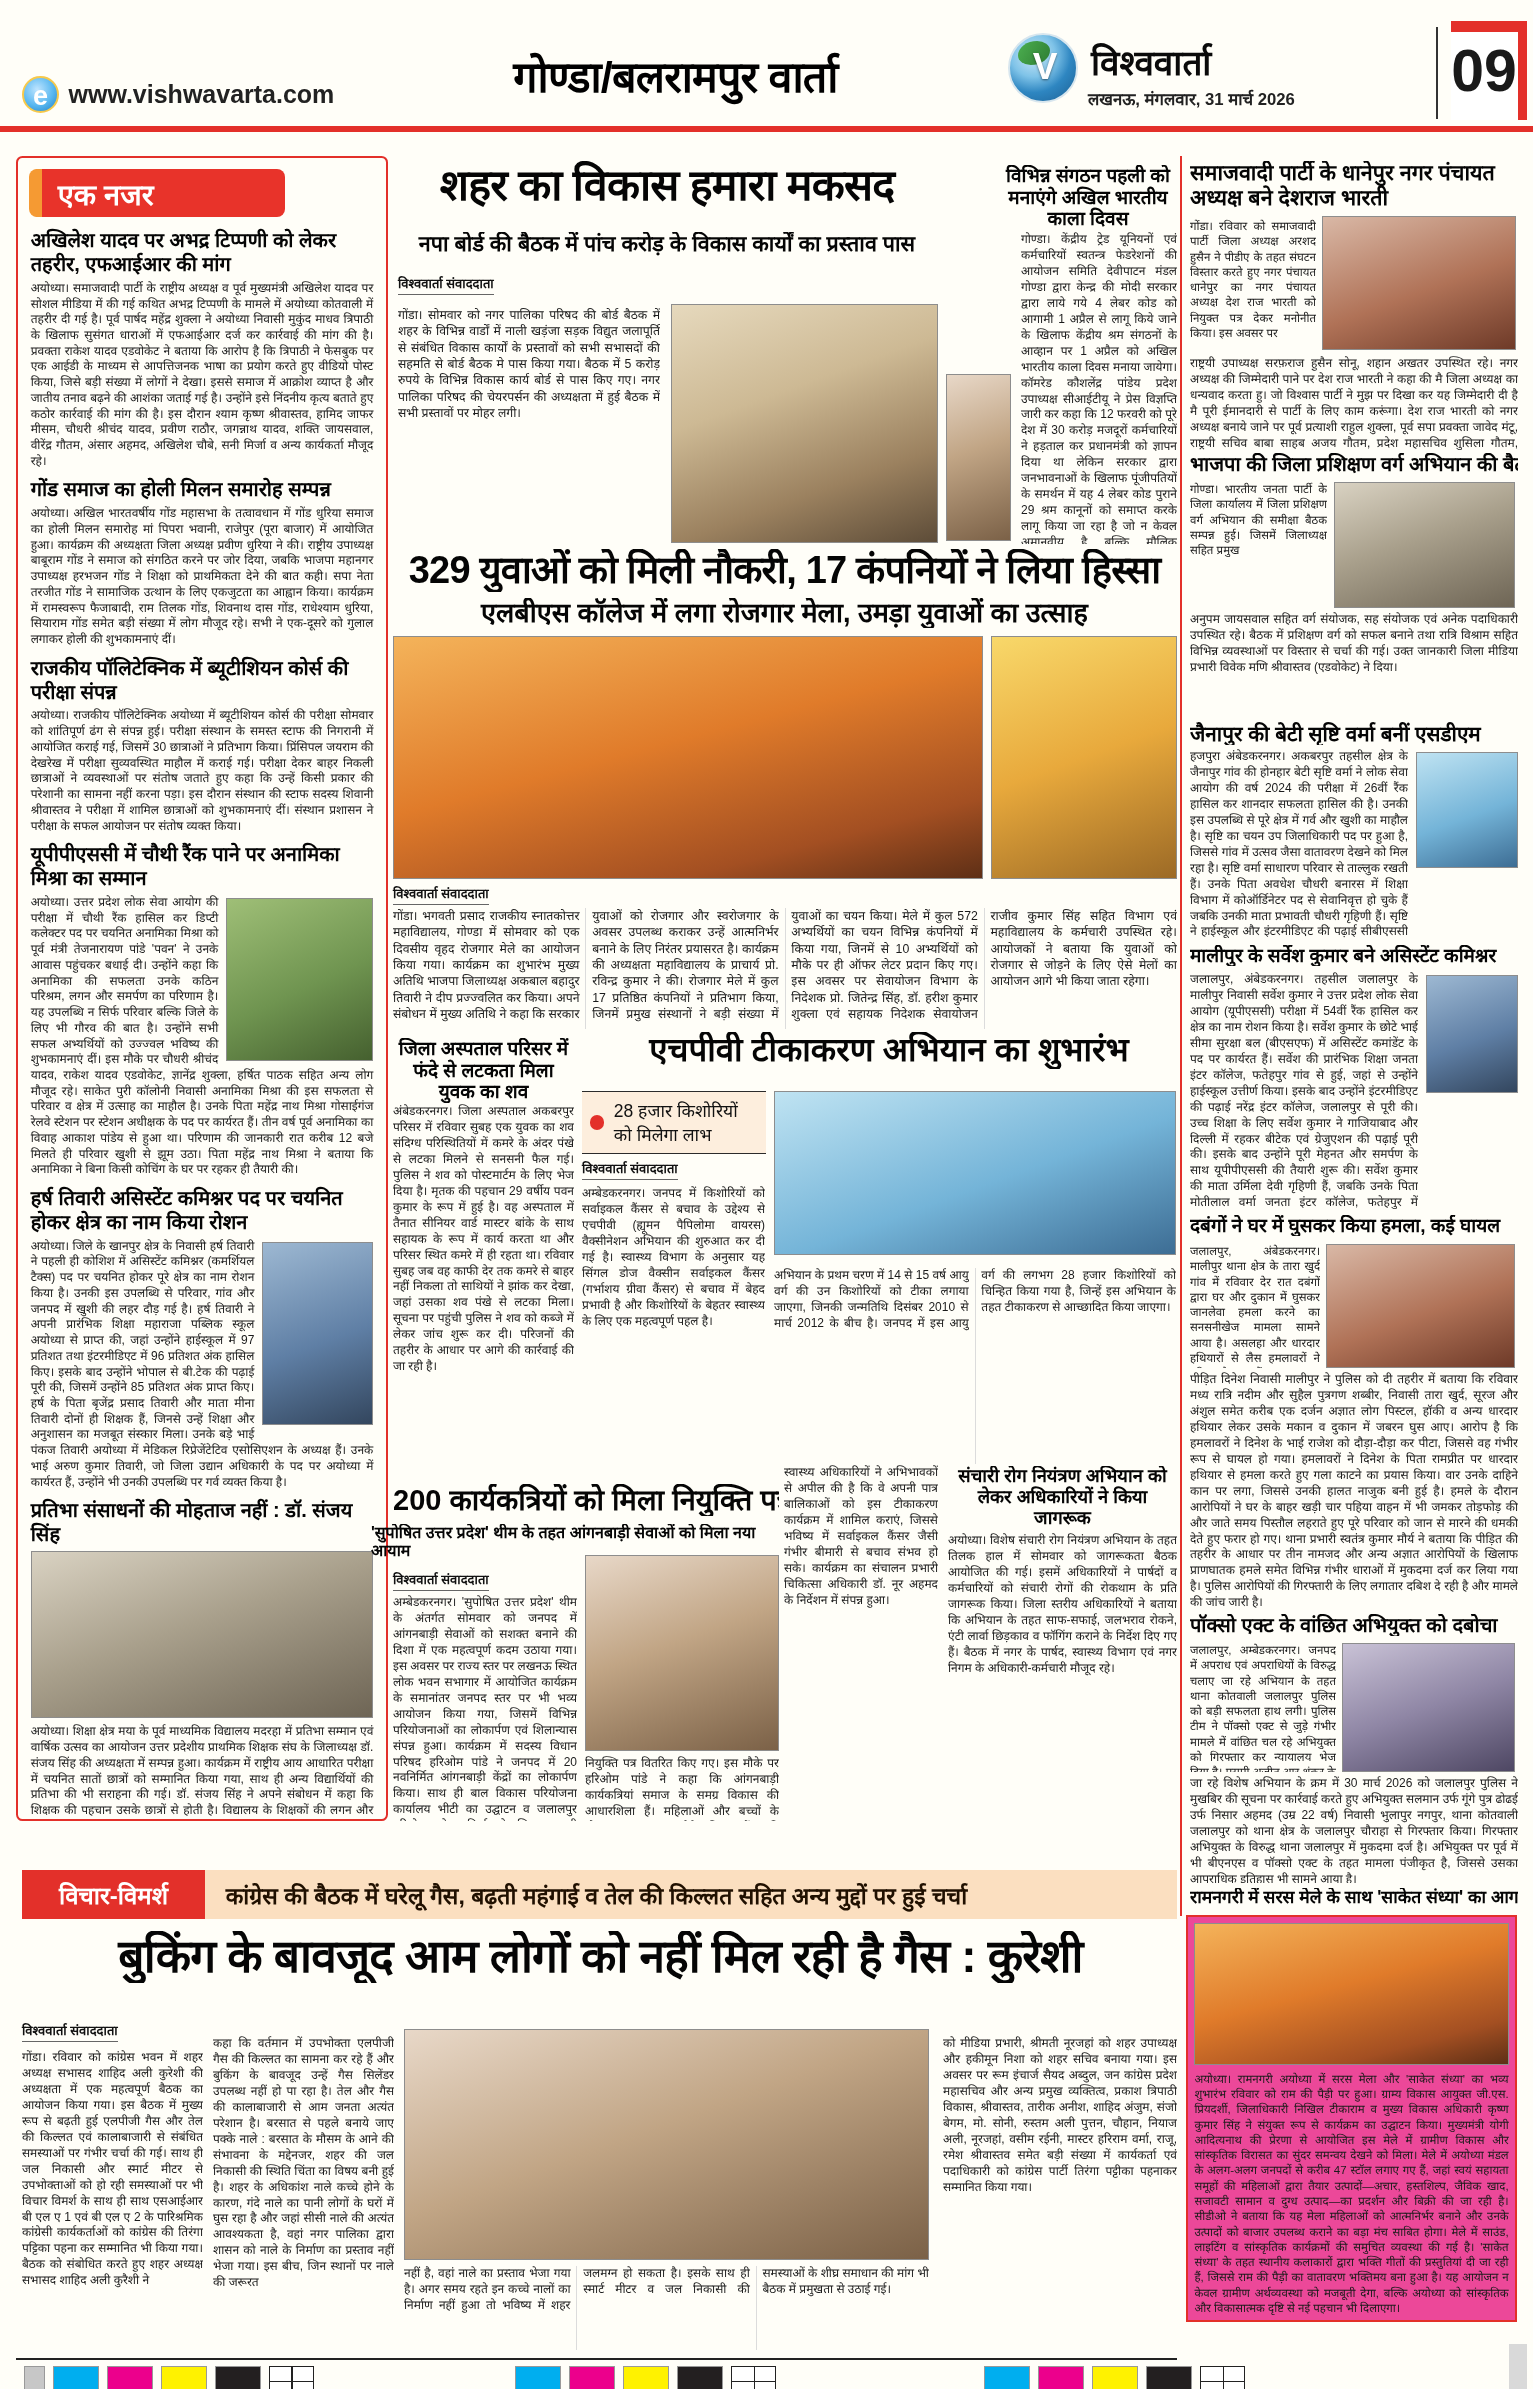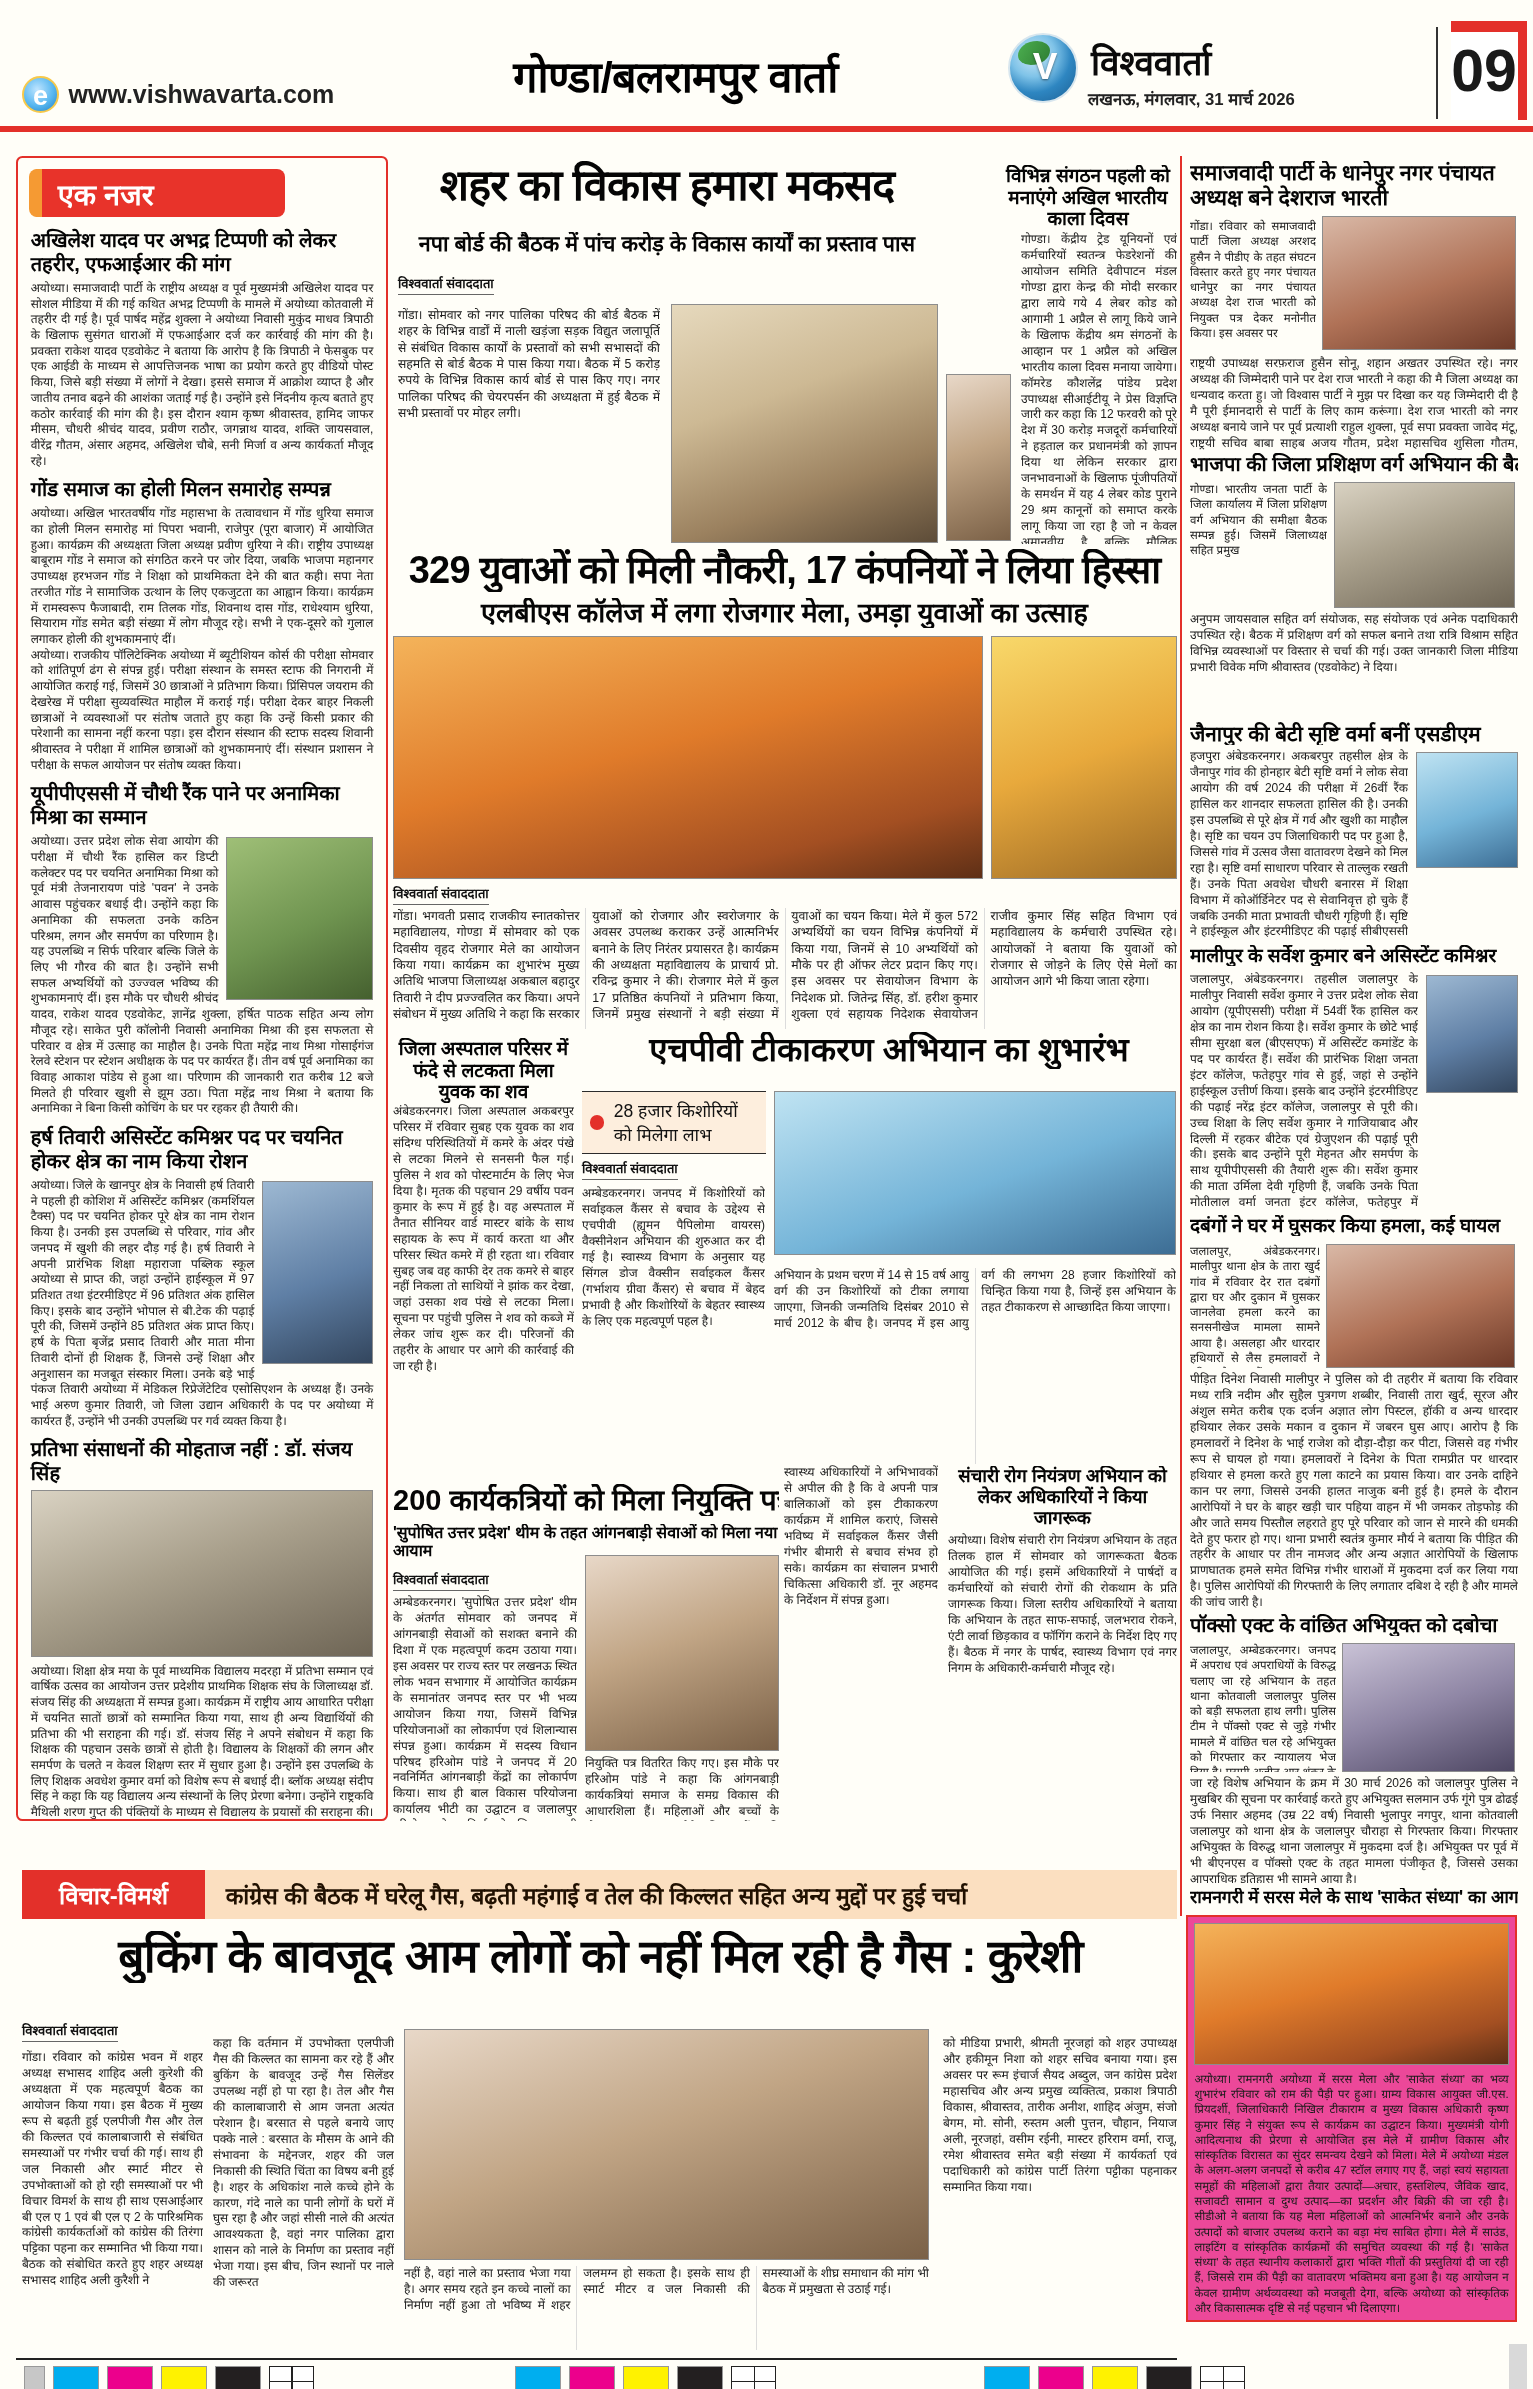--- a/index.html
+++ b/index.html
@@ -95,20 +95,21 @@
       <div class="ek-title">अखिलेश यादव पर अभद्र टिप्पणी को लेकर तहरीर, एफआईआर की मांग</div>
       <p class="ek-body" style="margin:0">अयोध्या। समाजवादी पार्टी के राष्ट्रीय अध्यक्ष व पूर्व मुख्यमंत्री अखिलेश यादव पर सोशल मीडिया में की गई कथित अभद्र टिप्पणी के मामले में अयोध्या कोतवाली में तहरीर दी गई है। पूर्व पार्षद महेंद्र शुक्ला ने अयोध्या निवासी मुकुंद माधव त्रिपाठी के खिलाफ सुसंगत धाराओं में एफआईआर दर्ज कर कार्रवाई की मांग की है। प्रवक्ता राकेश यादव एडवोकेट ने बताया कि आरोप है कि त्रिपाठी ने फेसबुक पर एक आईडी के माध्यम से आपत्तिजनक भाषा का प्रयोग करते हुए वीडियो पोस्ट किया, जिसे बड़ी संख्या में लोगों ने देखा। इससे समाज में आक्रोश व्याप्त है और जातीय तनाव बढ़ने की आशंका जताई गई है। उन्होंने इसे निंदनीय कृत्य बताते हुए कठोर कार्रवाई की मांग की है। इस दौरान श्याम कृष्ण श्रीवास्तव, हामिद जाफर मीसम, चौधरी श्रीचंद यादव, प्रवीण राठौर, जगन्नाथ यादव, शक्ति जायसवाल, वीरेंद्र गौतम, अंसार अहमद, अखिलेश चौबे, सनी मिर्जा व अन्य कार्यकर्ता मौजूद रहे।</p>
     </div>
 
     <div>
       <div class="ek-title">गोंड समाज का होली मिलन समारोह सम्पन्न</div>
       <p class="ek-body" style="margin:0">अयोध्या। अखिल भारतवर्षीय गोंड महासभा के तत्वावधान में गोंड धुरिया समाज का होली मिलन समारोह मां पिपरा भवानी, राजेपुर (पूरा बाजार) में आयोजित हुआ। कार्यक्रम की अध्यक्षता जिला अध्यक्ष प्रवीण धुरिया ने की। राष्ट्रीय उपाध्यक्ष बाबूराम गोंड ने समाज को संगठित करने पर जोर दिया, जबकि भाजपा महानगर उपाध्यक्ष हरभजन गोंड ने शिक्षा को प्राथमिकता देने की बात कही। सपा नेता तरजीत गोंड ने सामाजिक उत्थान के लिए एकजुटता का आह्वान किया। कार्यक्रम में रामस्वरूप फैजाबादी, राम तिलक गोंड, शिवनाथ दास गोंड, राधेश्याम धुरिया, सियाराम गोंड समेत बड़ी संख्या में लोग मौजूद रहे। सभी ने एक-दूसरे को गुलाल लगाकर होली की शुभकामनाएं दीं।</p>
     </div>
 
     <div>
+      <div class="ek-title">राजकीय पॉलिटेक्निक में ब्यूटीशियन कोर्स की परीक्षा संपन्न</div>
       <p class="ek-body" style="margin:0">अयोध्या। राजकीय पॉलिटेक्निक अयोध्या में ब्यूटीशियन कोर्स की परीक्षा सोमवार को शांतिपूर्ण ढंग से संपन्न हुई। परीक्षा संस्थान के समस्त स्टाफ की निगरानी में आयोजित कराई गई, जिसमें 30 छात्राओं ने प्रतिभाग किया। प्रिंसिपल जयराम की देखरेख में परीक्षा सुव्यवस्थित माहौल में कराई गई। परीक्षा देकर बाहर निकली छात्राओं ने व्यवस्थाओं पर संतोष जताते हुए कहा कि उन्हें किसी प्रकार की परेशानी का सामना नहीं करना पड़ा। इस दौरान संस्थान की स्टाफ सदस्य शिवानी श्रीवास्तव ने परीक्षा में शामिल छात्राओं को शुभकामनाएं दीं। संस्थान प्रशासन ने परीक्षा के सफल आयोजन पर संतोष व्यक्त किया।</p>
     </div>
 
     <div>
       <div class="ek-title">यूपीपीएससी में चौथी रैंक पाने पर अनामिका मिश्रा का सम्मान</div>
       <div>
         <span class="photo p-green fl-r" style="width:147px;height:163px;display:block"></span>
         <p class="ek-body" style="margin:0">अयोध्या। उत्तर प्रदेश लोक सेवा आयोग की परीक्षा में चौथी रैंक हासिल कर डिप्टी कलेक्टर पद पर चयनित अनामिका मिश्रा को पूर्व मंत्री तेजनारायण पांडे 'पवन' ने उनके आवास पहुंचकर बधाई दी। उन्होंने कहा कि अनामिका की सफलता उनके कठिन परिश्रम, लगन और समर्पण का परिणाम है। यह उपलब्धि न सिर्फ परिवार बल्कि जिले के लिए भी गौरव की बात है। उन्होंने सभी सफल अभ्यर्थियों को उज्ज्वल भविष्य की शुभकामनाएं दीं। इस मौके पर चौधरी श्रीचंद यादव, राकेश यादव एडवोकेट, ज्ञानेंद्र शुक्ला, हर्षित पाठक सहित अन्य लोग मौजूद रहे। साकेत पुरी कॉलोनी निवासी अनामिका मिश्रा की इस सफलता से परिवार व क्षेत्र में उत्साह का माहौल है। उनके पिता महेंद्र नाथ मिश्रा गोसाईगंज रेलवे स्टेशन पर स्टेशन अधीक्षक के पद पर कार्यरत हैं। तीन वर्ष पूर्व अनामिका का विवाह आकाश पांडेय से हुआ था। परिणाम की जानकारी रात करीब 12 बजे मिलते ही परिवार खुशी से झूम उठा। पिता महेंद्र नाथ मिश्रा ने बताया कि अनामिका ने बिना किसी कोचिंग के घर पर रहकर ही तैयारी की।</p>
       </div>
     </div>
@@ -164,21 +165,21 @@
   </div>
   <div class="abs bt" style="left:582px;top:1186px;width:183px;height:293px;font-size:12px">अम्बेडकरनगर। जनपद में किशोरियों को सर्वाइकल कैंसर से बचाव के उद्देश्य से एचपीवी (ह्यूमन पैपिलोमा वायरस) वैक्सीनेशन अभियान की शुरुआत कर दी गई है। स्वास्थ्य विभाग के अनुसार यह सिंगल डोज वैक्सीन सर्वाइकल कैंसर (गर्भाशय ग्रीवा कैंसर) से बचाव में बेहद प्रभावी है और किशोरियों के बेहतर स्वास्थ्य के लिए एक महत्वपूर्ण पहल है।</div>
   <div class="abs photo p-skyblue" style="left:774px;top:1091px;width:402px;height:164px"></div>
   <div class="abs bt c2" style="left:774px;top:1268px;width:402px;height:196px;font-size:12px">अभियान के प्रथम चरण में 14 से 15 वर्ष आयु वर्ग की उन किशोरियों को टीका लगाया जाएगा, जिनकी जन्मतिथि दिसंबर 2010 से मार्च 2012 के बीच है। जनपद में इस आयु वर्ग की लगभग 28 हजार किशोरियों को चिन्हित किया गया है, जिन्हें इस अभियान के तहत टीकाकरण से आच्छादित किया जाएगा।</div>
   <div class="abs bt" style="left:784px;top:1465px;width:154px;height:355px;font-size:12px">स्वास्थ्य अधिकारियों ने अभिभावकों से अपील की है कि वे अपनी पात्र बालिकाओं को इस टीकाकरण कार्यक्रम में शामिल कराएं, जिससे भविष्य में सर्वाइकल कैंसर जैसी गंभीर बीमारी से बचाव संभव हो सके। कार्यक्रम का संचालन प्रभारी चिकित्सा अधिकारी डॉ. नूर अहमद के निर्देशन में संपन्न हुआ।</div>
 
   <div class="abs hlw center" style="left:948px;top:1466px;width:229px;font-size:18.3px">संचारी रोग नियंत्रण अभियान को लेकर अधिकारियों ने किया जागरूक</div>
   <div class="abs bt" style="left:948px;top:1533px;width:229px;height:286px;font-size:12px">अयोध्या। विशेष संचारी रोग नियंत्रण अभियान के तहत तिलक हाल में सोमवार को जागरूकता बैठक आयोजित की गई। इसमें अधिकारियों ने पार्षदों व कर्मचारियों को संचारी रोगों की रोकथाम के प्रति जागरूक किया। जिला स्तरीय अधिकारियों ने बताया कि अभियान के तहत साफ-सफाई, जलभराव रोकने, एंटी लार्वा छिड़काव व फॉगिंग कराने के निर्देश दिए गए हैं। बैठक में नगर के पार्षद, स्वास्थ्य विभाग एवं नगर निगम के अधिकारी-कर्मचारी मौजूद रहे।</div>
 
   <div class="abs hl" style="left:393px;top:1484px;width:386px;font-size:29px">200 कार्यकत्रियों को मिला नियुक्ति पत्र</div>
-  <div class="abs hlw" style="left:393px;top:1524px;width:386px;font-size:16px;max-height:43px">'सुपोषित उत्तर प्रदेश' थीम के तहत आंगनबाड़ी सेवाओं को मिला नया आयाम</div>
+  <div class="abs hlw" style="left:371px;top:1524px;width:386px;font-size:16px;max-height:43px">'सुपोषित उत्तर प्रदेश' थीम के तहत आंगनबाड़ी सेवाओं को मिला नया आयाम</div>
   <div class="abs" style="left:393px;top:1570px">
     <span class="byline">विश्ववार्ता संवाददाता</span>
   </div>
   <div class="abs bt" style="left:393px;top:1595px;width:184px;height:226px;font-size:12px">अम्बेडकरनगर। 'सुपोषित उत्तर प्रदेश' थीम के अंतर्गत सोमवार को जनपद में आंगनबाड़ी सेवाओं को सशक्त बनाने की दिशा में एक महत्वपूर्ण कदम उठाया गया। इस अवसर पर राज्य स्तर पर लखनऊ स्थित लोक भवन सभागार में आयोजित कार्यक्रम के समानांतर जनपद स्तर पर भी भव्य आयोजन किया गया, जिसमें विभिन्न परियोजनाओं का लोकार्पण एवं शिलान्यास संपन्न हुआ। कार्यक्रम में सदस्य विधान परिषद हरिओम पांडे ने जनपद में 20 नवनिर्मित आंगनबाड़ी केंद्रों का लोकार्पण किया। साथ ही बाल विकास परियोजना कार्यालय भीटी का उद्घाटन व जलालपुर परियोजना के नवनिर्माण हेतु शिलान्यास भी किया गया। इस दौरान 200 नवचयनित आंगनबाड़ी कार्यकत्रियों एवं सहायिकाओं को</div>
   <div class="abs photo p-room" style="left:585px;top:1555px;width:194px;height:196px"></div>
   <div class="abs bt" style="left:585px;top:1756px;width:194px;height:65px;font-size:12px">नियुक्ति पत्र वितरित किए गए। इस मौके पर हरिओम पांडे ने कहा कि आंगनबाड़ी कार्यकत्रियां समाज के समग्र विकास की आधारशिला हैं। महिलाओं और बच्चों के पोषण, स्वास्थ्य एवं सर्वांगीण विकास में उनकी भूमिका अत्यंत महत्वपूर्ण है। उन्होंने विश्वास जताया कि इस पहल से जनपद में महिला एवं बाल विकास को नई गति मिलेगी। कार्यक्रम में जिला कार्यक्रम अधिकारी, जिला विकास अधिकारी सहित समस्त बाल विकास परियोजना अधिकारी एवं अन्य संबंधित अधिकारी मौजूद रहे।</div>
 
   <div class="abs redline" style="left:1180px;top:156px;width:2.4px;height:1760px"></div>
 
   <div class="abs hlw" style="left:1190px;top:161px;width:328px;font-size:21.5px">समाजवादी पार्टी के धानेपुर नगर पंचायत अध्यक्ष बने देशराज भारती</div>

